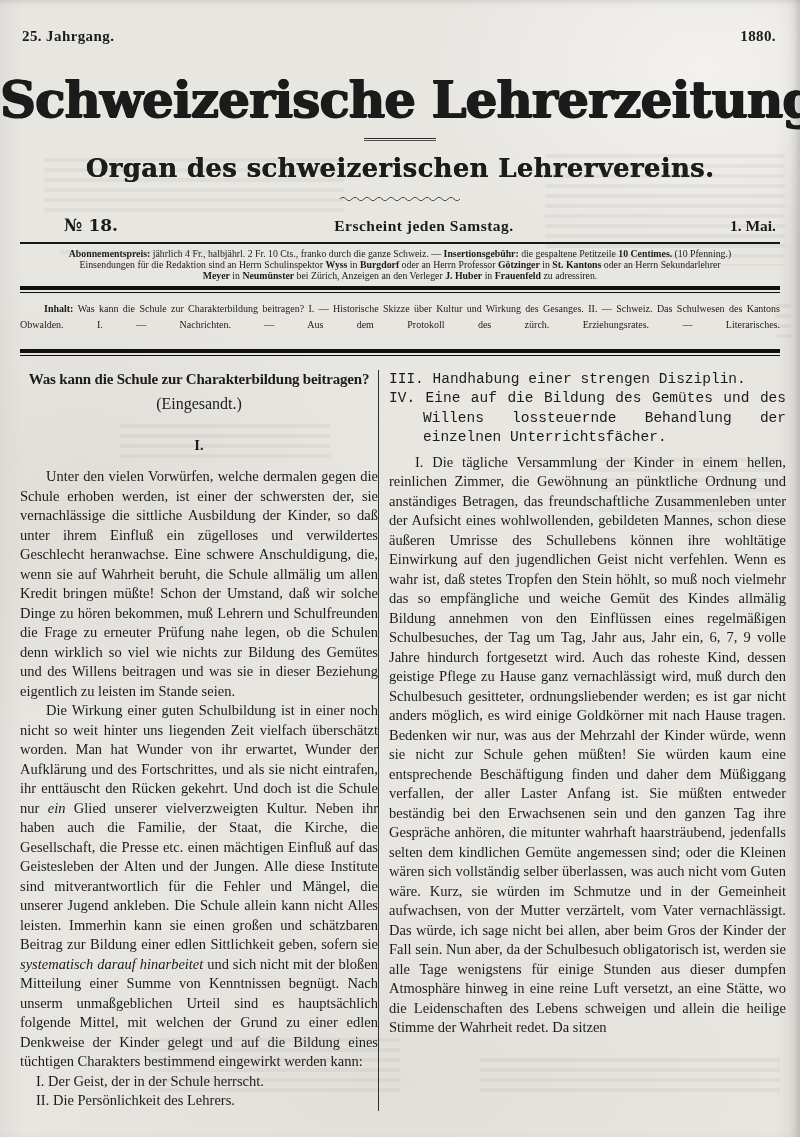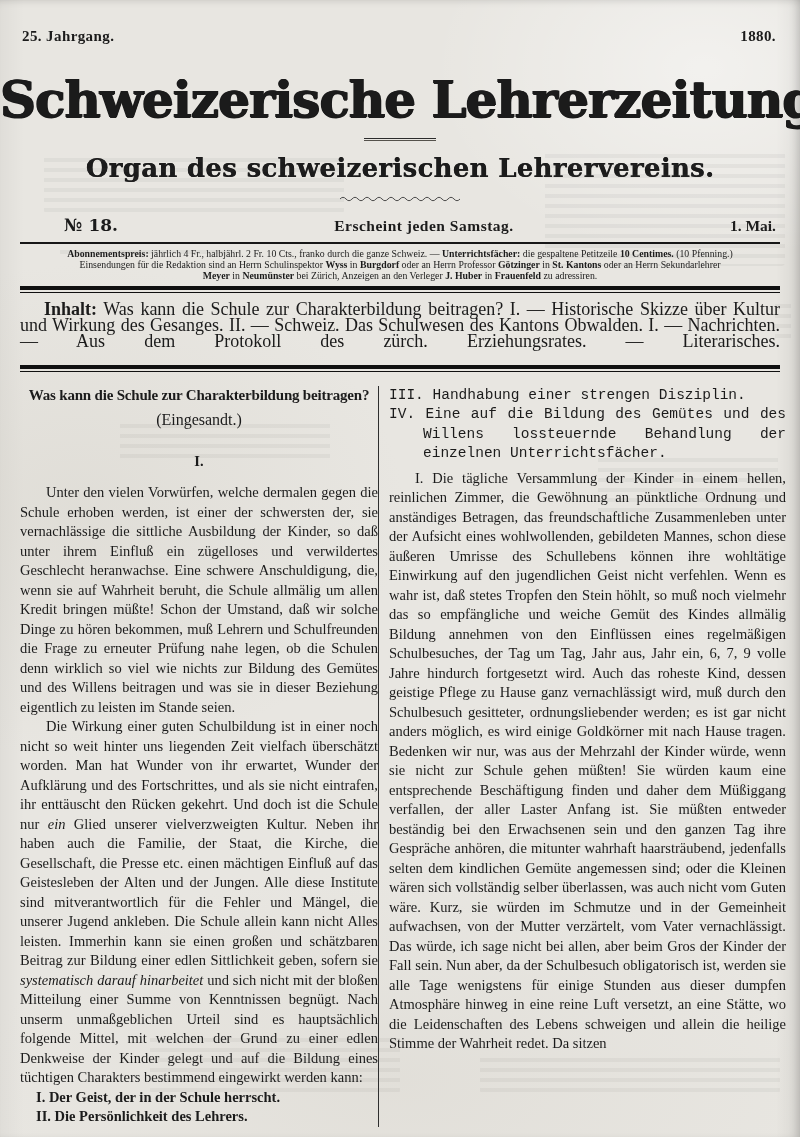--- a/index.html
+++ b/index.html
@@ -27,32 +27,32 @@
     font-weight:bold;font-size:26px;letter-spacing:.3px;text-shadow:.3px 0 currentColor;}
   .wavy-wrap{text-align:center;margin-top:12px;line-height:0;}
   .issue-row{display:flex;justify-content:space-between;align-items:baseline;
     margin-top:12px;padding:0 24px;font-weight:bold;}
   .issue-number{font-size:17px;font-family:"DejaVu Serif","Liberation Serif",serif;margin-left:40px;}
   .schedule{font-size:15.5px;letter-spacing:.5px;}
   .issue-date{font-size:15.5px;}
   .rule-thin{margin:7px 20px 0;border-top:2px solid #171717;}
   .imprint{margin:4px 16px 0;text-align:center;font-size:9.8px;line-height:11.4px;}
   .rule-double{margin:4px 20px 0;height:2px;border-top:4px solid #101010;border-bottom:1px solid #101010;}
-  .toc{margin:8px 20px 16px;font-size:18px;line-height:16px;text-align:justify;text-align-last:justify;}
+  .toc{margin:8px 20px 16px;font-size:10px;line-height:16px;text-align:justify;text-align-last:justify;}
   .toc p{margin:0;text-indent:24px;}
   .columns{display:flex;margin:14px 14px 0 20px;}
   .col{font-size:14.5px;line-height:19.5px;text-align:justify;}
   .col-left{width:358px;border-right:1.5px solid #2e2e2e;}
   .col-right{flex:1;padding-left:10px;}
   .article-title{margin:0;text-align:center;font-size:15px;font-weight:bold;
     letter-spacing:-.2px;white-space:nowrap;}
   .byline{text-align:center;font-size:16px;margin-top:5px;}
   .section-num{text-align:center;font-weight:bold;font-size:14.5px;margin:22px 0 12px;}
   .col p{margin:0;text-indent:26px;}
-  .plain-list div{padding-left:16px;font-weight:bold;}
+  .plain-list div{padding-left:16px;}
   .hang{padding-left:34px;text-indent:-34px;font-family:Liberation Mono, monospace;}
   .col-right .body-para{margin-top:5px;}
 </style>
 </head>
 <body>
 
 <div class="page">
 
   <div class="ghost" style="left:44px;top:152px;width:300px;height:62px"></div>
   <div class="ghost" style="left:545px;top:148px;width:240px;height:118px"></div>
@@ -79,21 +79,21 @@
     <div class="issue-row">
       <span class="issue-number">№ 18.</span>
       <span class="schedule">Erscheint jeden Samstag.</span>
       <span class="issue-date">1. Mai.</span>
     </div>
   </header>
 
   <div class="rule-thin"></div>
 
   <section class="imprint">
-    <div><b>Abonnementspreis:</b> jährlich 4 Fr., halbjährl. 2 Fr. 10 Cts., franko durch die ganze Schweiz. — <b>Unterrichtsfächer:</b> die gespaltene Petitzeile <b>10 Centimes.</b> (10 Pfenning.)</div>
+    <div><b>Abonnementspreis:</b> jährlich 4 Fr., halbjährl. 2 Fr. 10 Cts., franko durch die ganze Schweiz. — <b>Insertionsgebühr:</b> die gespaltene Petitzeile <b>10 Centimes.</b> (10 Pfenning.)</div>
     <div>Einsendungen für die Redaktion sind an Herrn Schulinspektor <b>Wyss</b> in <b>Burgdorf</b> oder an Herrn Professor <b>Götzinger</b> in <b>St. Kantons</b> oder an Herrn Sekundarlehrer</div>
     <div><b>Meyer</b> in <b>Neumünster</b> bei Zürich, Anzeigen an den Verleger <b>J. Huber</b> in <b>Frauenfeld</b> zu adressiren.</div>
   </section>
 
   <div class="rule-double"></div>
 
   <section class="toc">
     <p><b>Inhalt:</b> Was kann die Schule zur Charakterbildung beitragen? I. — Historische Skizze über Kultur und Wirkung des Gesanges. II. — Schweiz. Das Schulwesen des Kantons Obwalden. I. — Nachrichten. — Aus dem Protokoll des zürch. Erziehungsrates. — Literarisches.</p>
   </section>
 

